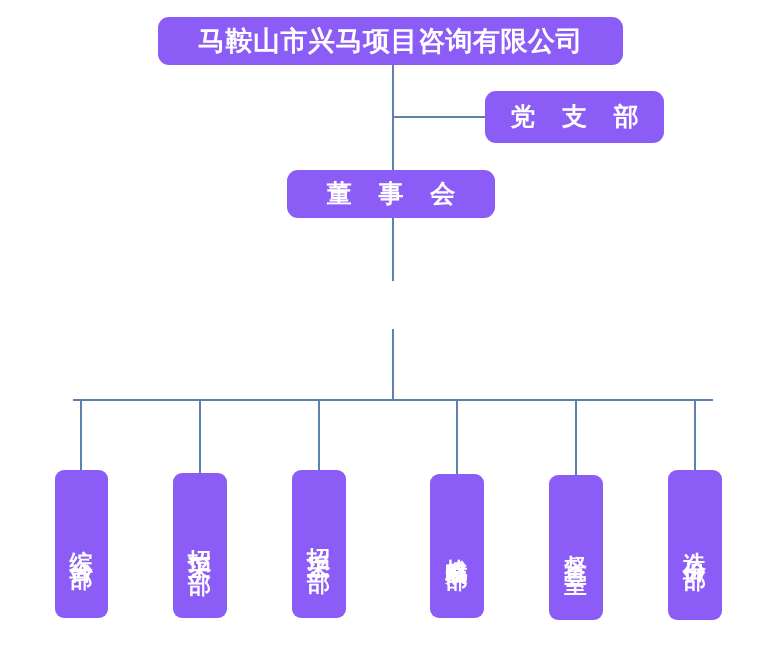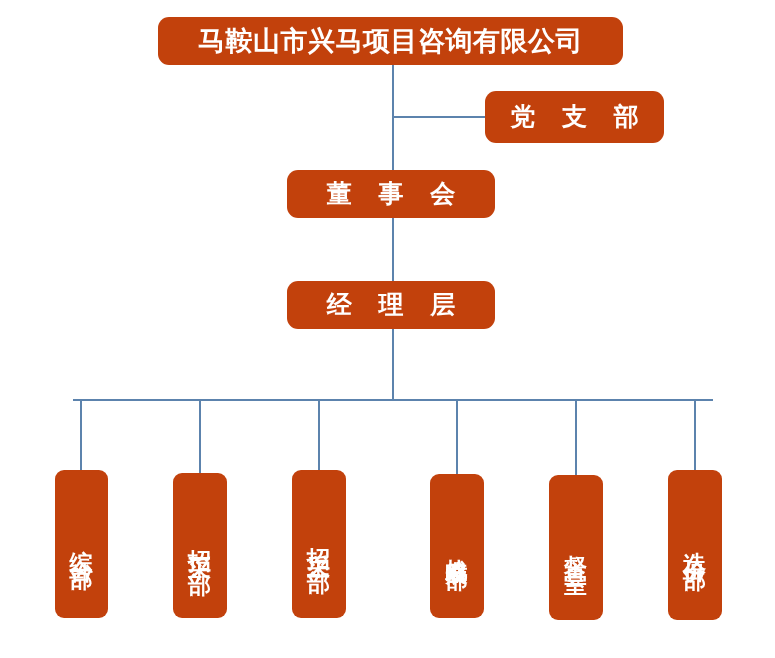--- a/index.html
+++ b/index.html
@@ -23,21 +23,21 @@
   .conn {
     position: absolute;
     background: #5c83ad;
   }
   .conn-v { width: 2px; }
   .conn-h { height: 2px; }
 
   
   .node {
     position: absolute;
-    background: #c2410c;
+    background: #8b5cf6;
     color: #ffffff;
     display: flex;
     align-items: center;
     justify-content: center;
     text-align: center;
     font-weight: bold;
     box-sizing: border-box;
     line-height: 1.05;
   }
 
@@ -95,21 +95,20 @@
   <div class="conn conn-v" style="left:456px; top:399px; height:76px;"></div>
   <div class="conn conn-v" style="left:575px; top:399px; height:77px;"></div>
   <div class="conn conn-v" style="left:694px; top:399px; height:72px;"></div>
 
   <div class="node node-title" style="left:158px; top:17px; width:465px; height:48px;">马鞍山市兴马项目咨询有限公司</div>
 
   <div class="node node-branch" style="left:485px; top:91px; width:179px; height:52px;">党 支 部</div>
 
   <div class="node node-level" style="left:287px; top:170px; width:208px; height:48px;">董 事 会</div>
 
-  <div class="node node-level" style="left:287px; top:281px; width:208px; height:48px;">经 理 层</div>
 
   <div class="node node-dept" style="left:55px; top:470px; width:53px; height:148px;">综合部</div>
 
   <div class="node node-dept" style="left:173px; top:473px; width:54px; height:145px;">招采一部</div>
 
   <div class="node node-dept" style="left:292px; top:470px; width:54px; height:148px;">招采二部</div>
 
   <div class="node node-dept tight" style="left:430px; top:474px; width:54px; height:144px;">战略发展部</div>
 
   <div class="node node-dept" style="left:549px; top:475px; width:54px; height:145px;">督查室</div>

